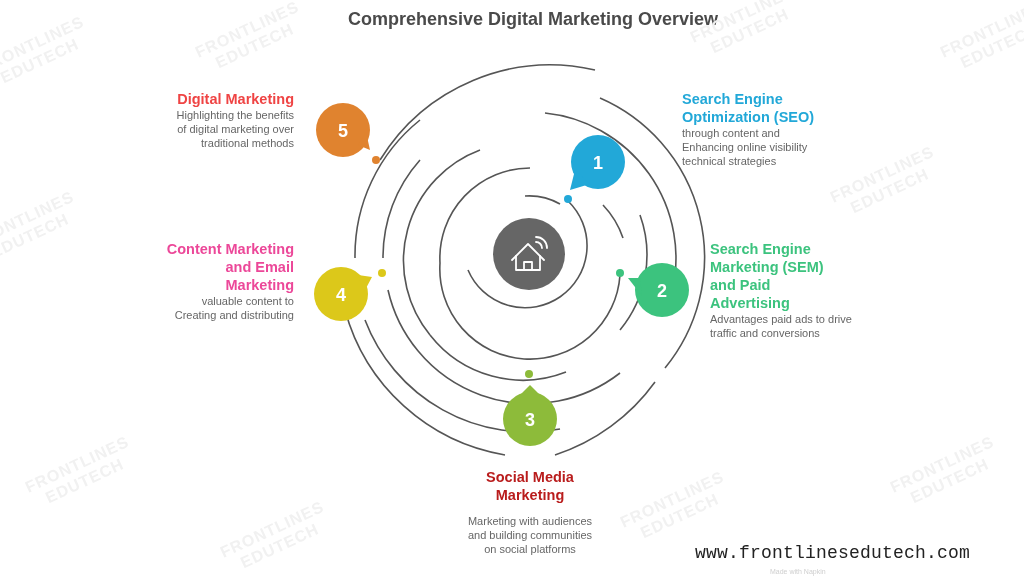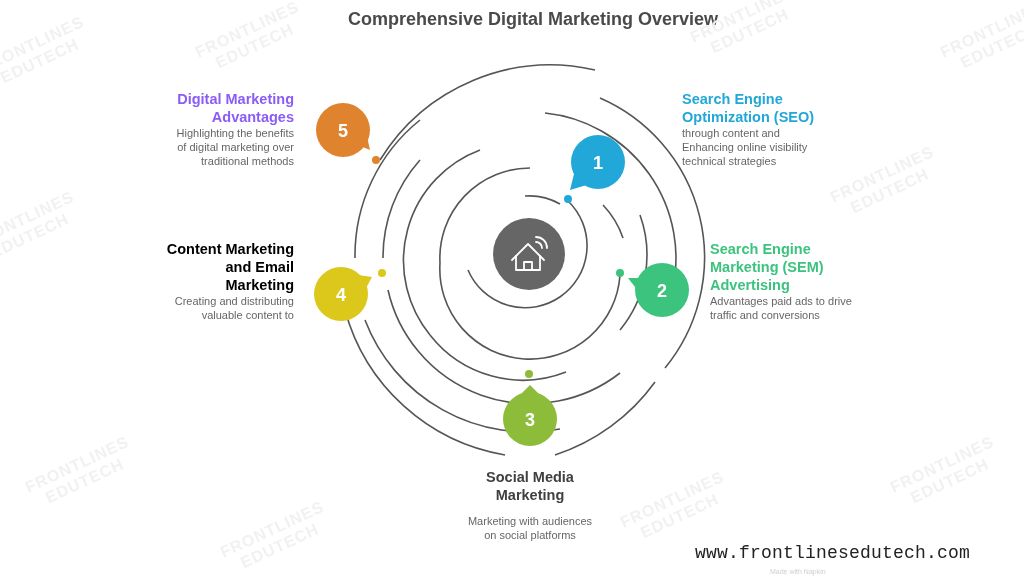--- a/index.html
+++ b/index.html
@@ -129,55 +129,56 @@
     <div>through content and</div>
       <div>Enhancing online visibility</div>
       <div>technical strategies</div>
   </div>
 </div>
 
 <div class="block left" style="left:710px;top:240px;width:170px;">
   <div class="head" style="color:#3cc37e;">
     <div>Search Engine</div>
       <div>Marketing (SEM)</div>
+      <div>and Paid</div>
       <div>Advertising</div>
   </div>
   <div class="desc">
     <div>Advantages paid ads to drive</div>
       <div>traffic and conversions</div>
   </div>
 </div>
 
 <div class="block center" style="left:430px;top:468px;width:200px;">
-  <div class="head" style="color:#404040;">
+  <div class="head" style="color:#b91c1c;">
     <div>Social Media</div>
       <div>Marketing</div>
   </div>
   <div class="desc" style="margin-top:10px;">
     <div>Marketing with audiences</div>
+      <div>and building communities</div>
       <div>on social platforms</div>
   </div>
 </div>
 
 <div class="block right" style="left:100px;top:240px;width:194px;">
-  <div class="head" style="color:#000000;">
+  <div class="head" style="color:#ec4899;">
     <div>Content Marketing</div>
       <div>and Email</div>
       <div>Marketing</div>
   </div>
   <div class="desc">
-    <div>Creating and distributing</div>
-      <div>valuable content to</div>
+    <div>valuable content to</div>
+      <div>Creating and distributing</div>
   </div>
 </div>
 
 <div class="block right" style="left:100px;top:90px;width:194px;">
-  <div class="head" style="color:#8b5cf6;">
+  <div class="head" style="color:#ef4444;">
     <div>Digital Marketing</div>
-      <div>Advantages</div>
   </div>
   <div class="desc">
     <div>Highlighting the benefits</div>
       <div>of digital marketing over</div>
       <div>traditional methods</div>
   </div>
 </div>
 
 <div class="footer-url">www.frontlinesedutech.com</div>
 <div class="footer-made">Made with Napkin</div>

